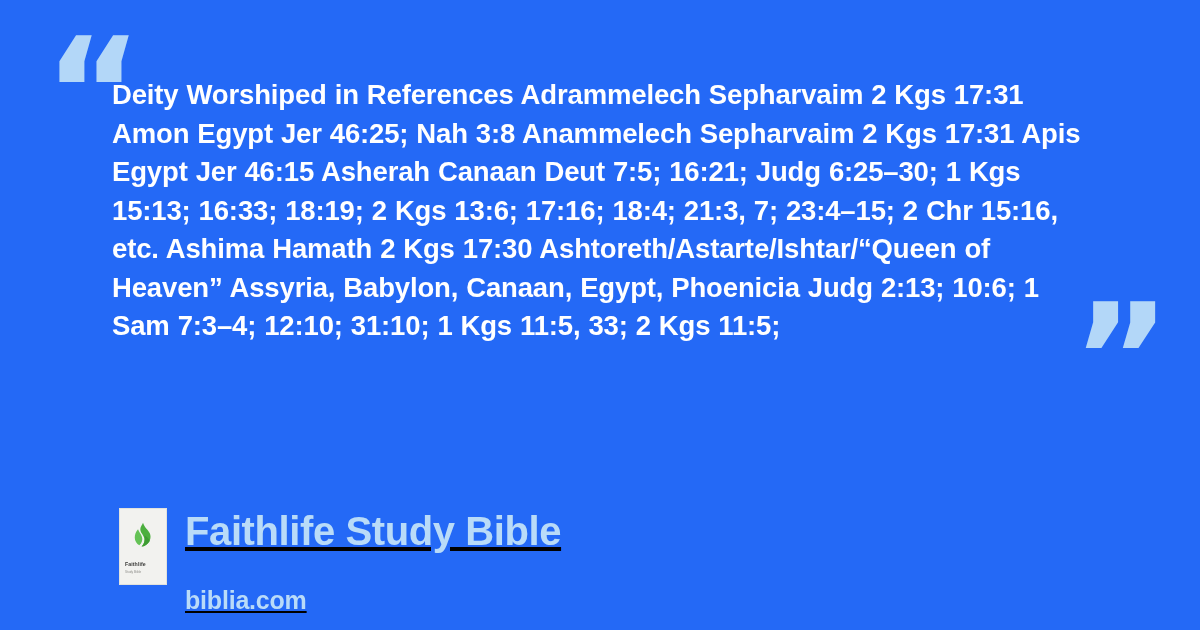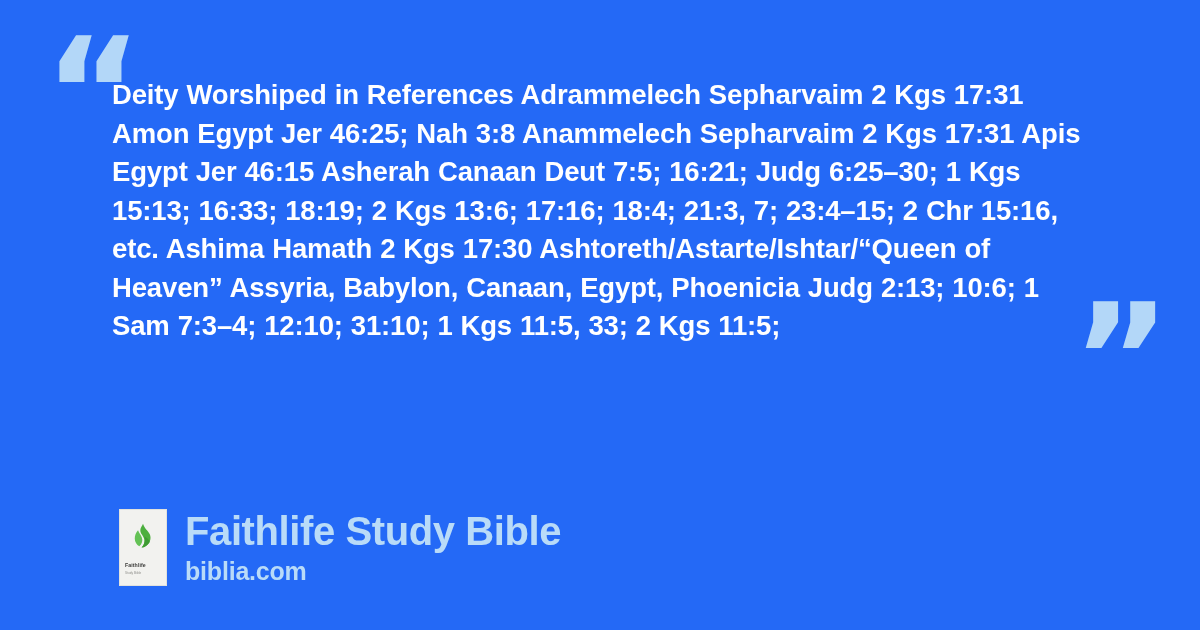--- a/index.html
+++ b/index.html
@@ -66,22 +66,23 @@
     letter-spacing:-0.15px;
     word-spacing:0.5px;
   }
 
   
   #footer {
     position:absolute;
     left:119px;
     top:508px;
     display:flex;
-    align-items:flex-end;
+    align-items:flex-start;
     gap:18px;
+    text-decoration:underline;
   }
 
   
   #book-cover {
     width:48px;
     height:77px;
     background:#f2f2ef;
     border:1px solid #e2e2dd;
     position:relative;
     flex:0 0 auto;
@@ -135,20 +136,21 @@
     line-height:46px;
     letter-spacing:-0.4px;
   }
 
   #brand-url {
     color:#b9dbf8;
     font-size:25px;
     font-weight:700;
     line-height:30px;
     letter-spacing:-0.2px;
+    margin-top:29px;
   }
 </style>
 </head>
 <body>
 
 <div id="card">
 
   <span id="quote-open" class="quote-glyph">“</span>
 
   <span id="quote-close" class="quote-glyph">”</span>

